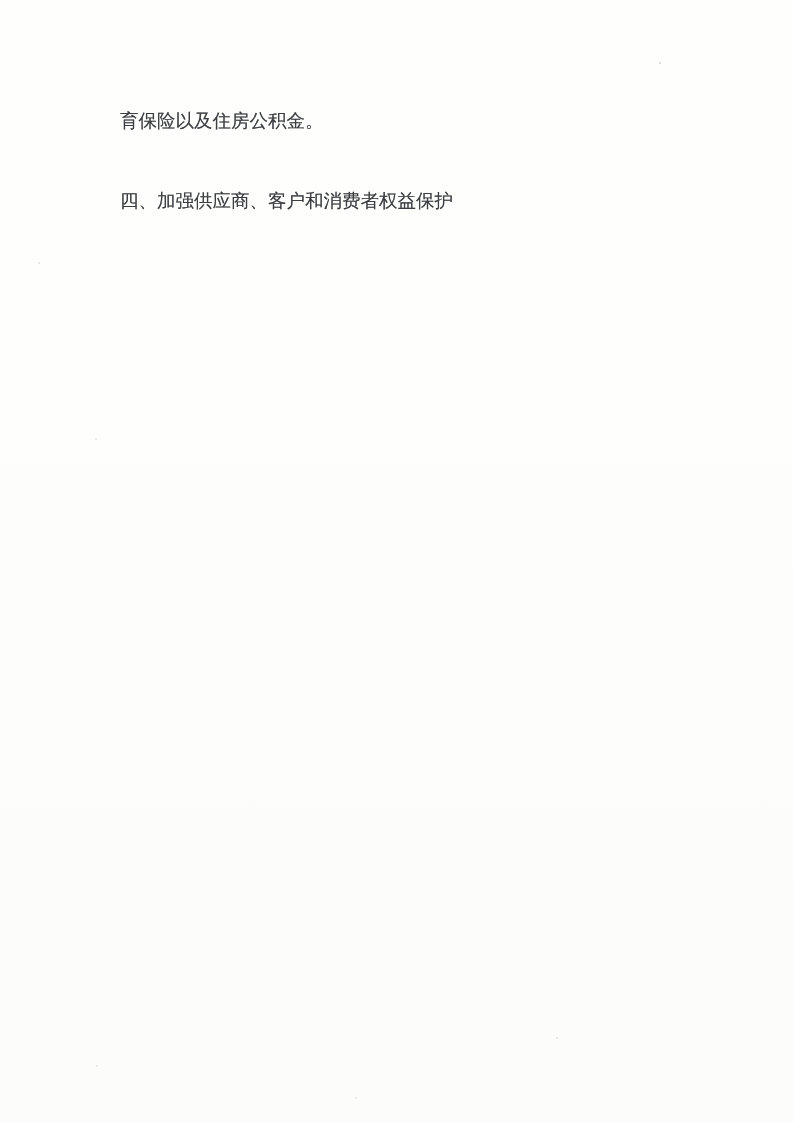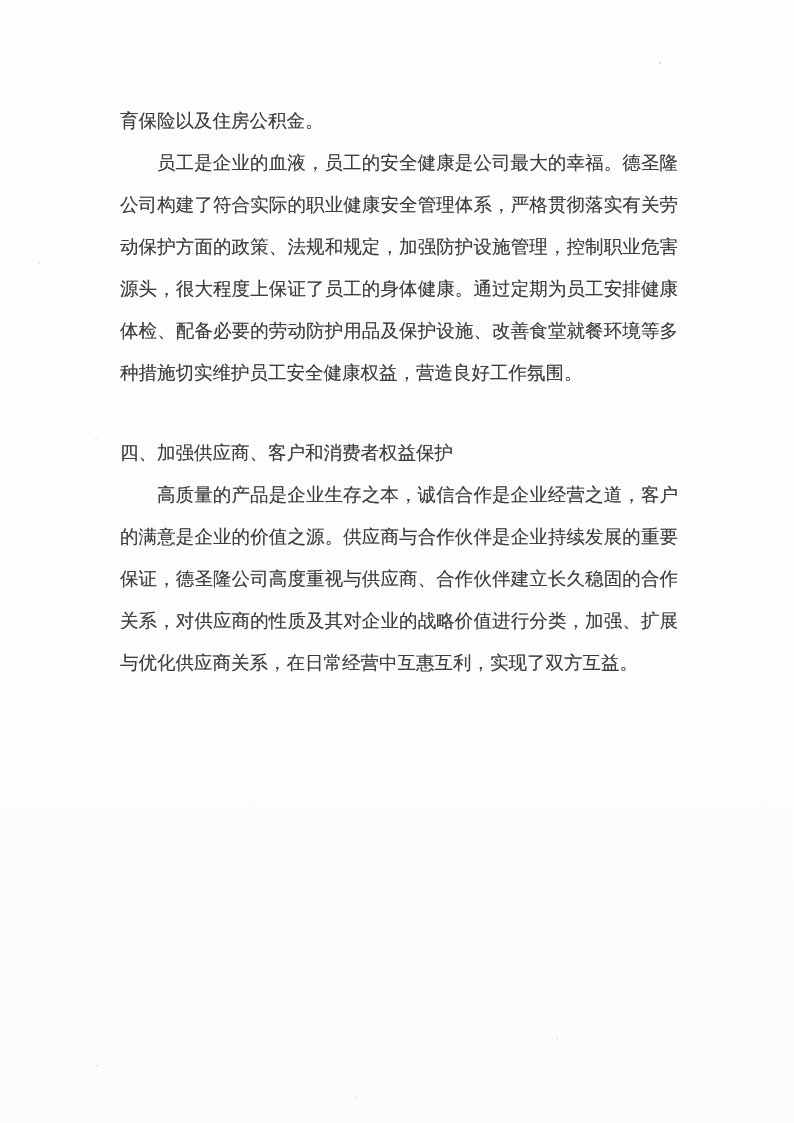--- a/index.html
+++ b/index.html
@@ -62,17 +62,15 @@
 <div class="page">
   <div class="speck s1"></div>
   <div class="speck s2"></div>
   <div class="speck s3"></div>
   <div class="speck s4"></div>
   <div class="speck s5"></div>
   <div class="speck s6"></div>
 
   <div class="text-block" id="text-block">
       <p class="para continuation">育保险以及住房公积金。</p>
-      <p class="para body">员工是企业的血液，员工的安全健康是公司最大的幸福。德圣隆公司构建了符合实际的职业健康安全管理体系，严格贯彻落实有关劳动保护方面的政策、法规和规定，加强防护设施管理，控制职业危害源头，很大程度上保证了员工的身体健康。通过定期为员工安排健康体检、配备必要的劳动防护用品及保护设施、改善食堂就餐环境等多种措施切实维护员工安全健康权益，营造良好工作氛围。</p>
       <p class="para heading">四、加强供应商、客户和消费者权益保护</p>
-      <p class="para body">高质量的产品是企业生存之本，诚信合作是企业经营之道，客户的满意是企业的价值之源。供应商与合作伙伴是企业持续发展的重要保证，德圣隆公司高度重视与供应商、合作伙伴建立长久稳固的合作关系，对供应商的性质及其对企业的战略价值进行分类，加强、扩展与优化供应商关系，在日常经营中互惠互利，实现了双方互益。</p>
     </div>
 </div>
 
 </body></html>

